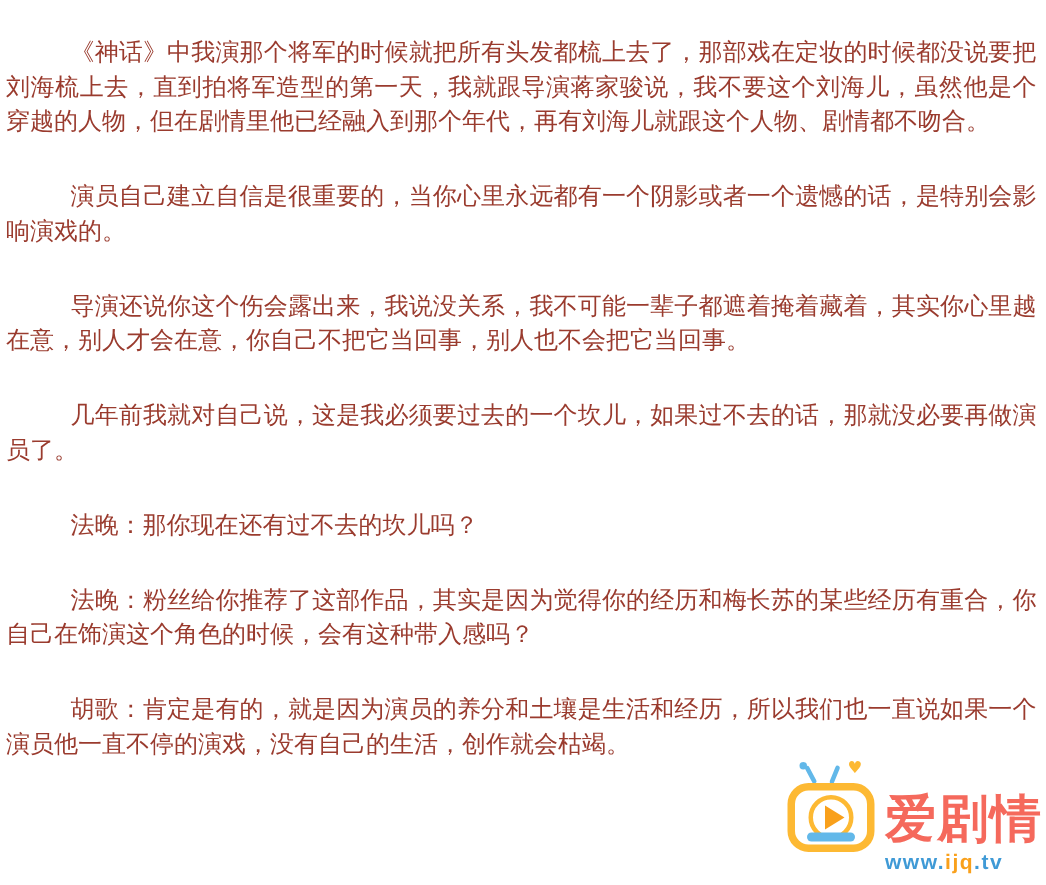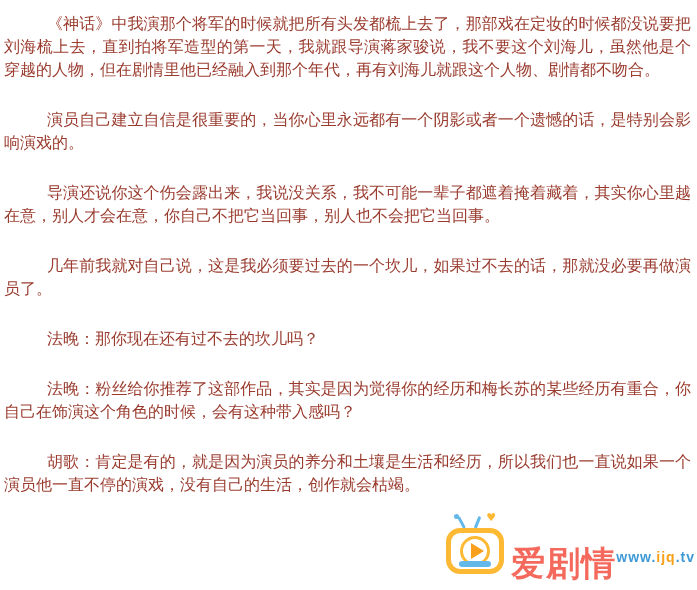--- a/index.html
+++ b/index.html
@@ -15,21 +15,21 @@
   *{box-sizing:border-box;}
   html,body{margin:0;padding:0;}
   body{
     width:697px;height:590px;
     background:var(--page-bg);
     position:relative;
     overflow:hidden;
     font-family:"Liberation Serif","DejaVu Serif",serif;
   }
   main.article{
-    padding:12px 6px 0 4px;
+    padding:24px 6px 0 4px;
     color:var(--text);
     font-size:16px;
     line-height:23px;
   }
   main.article p{
     margin:0 0 27px 0;
     text-indent:43px;
     text-align:justify;
   }
   
@@ -82,21 +82,21 @@
     border-top:8px solid transparent;
     border-bottom:8px solid transparent;
     border-left:13px solid var(--logo-orange);
   }
   .tv-stand{
     position:absolute;left:8px;right:8px;bottom:2px;
     height:6px;border-radius:3px;
     background:var(--logo-sky);
   }
   .wm-text{
-    display:flex;flex-direction:row;
+    display:flex;flex-direction:column;
     align-items:flex-start;
     font-family:"Liberation Sans","DejaVu Sans",sans-serif;
     margin-top:28px;
   }
   .wm-brand{
     color:var(--brand-pink);
     font-size:34px;
     line-height:34px;
     font-weight:bold;
     letter-spacing:1px;

